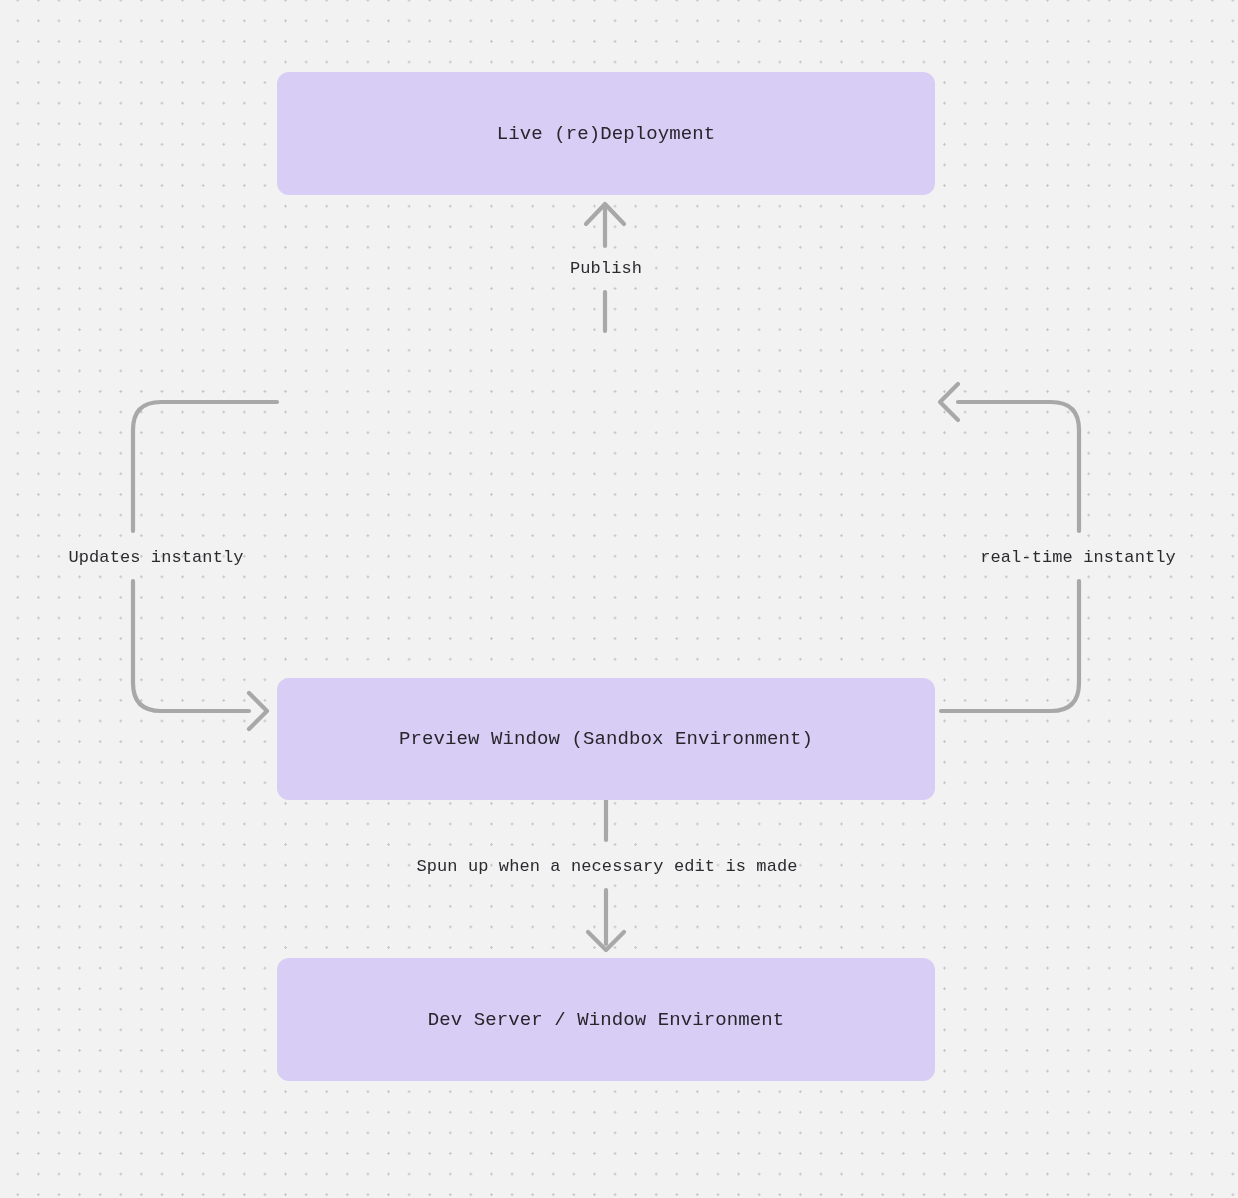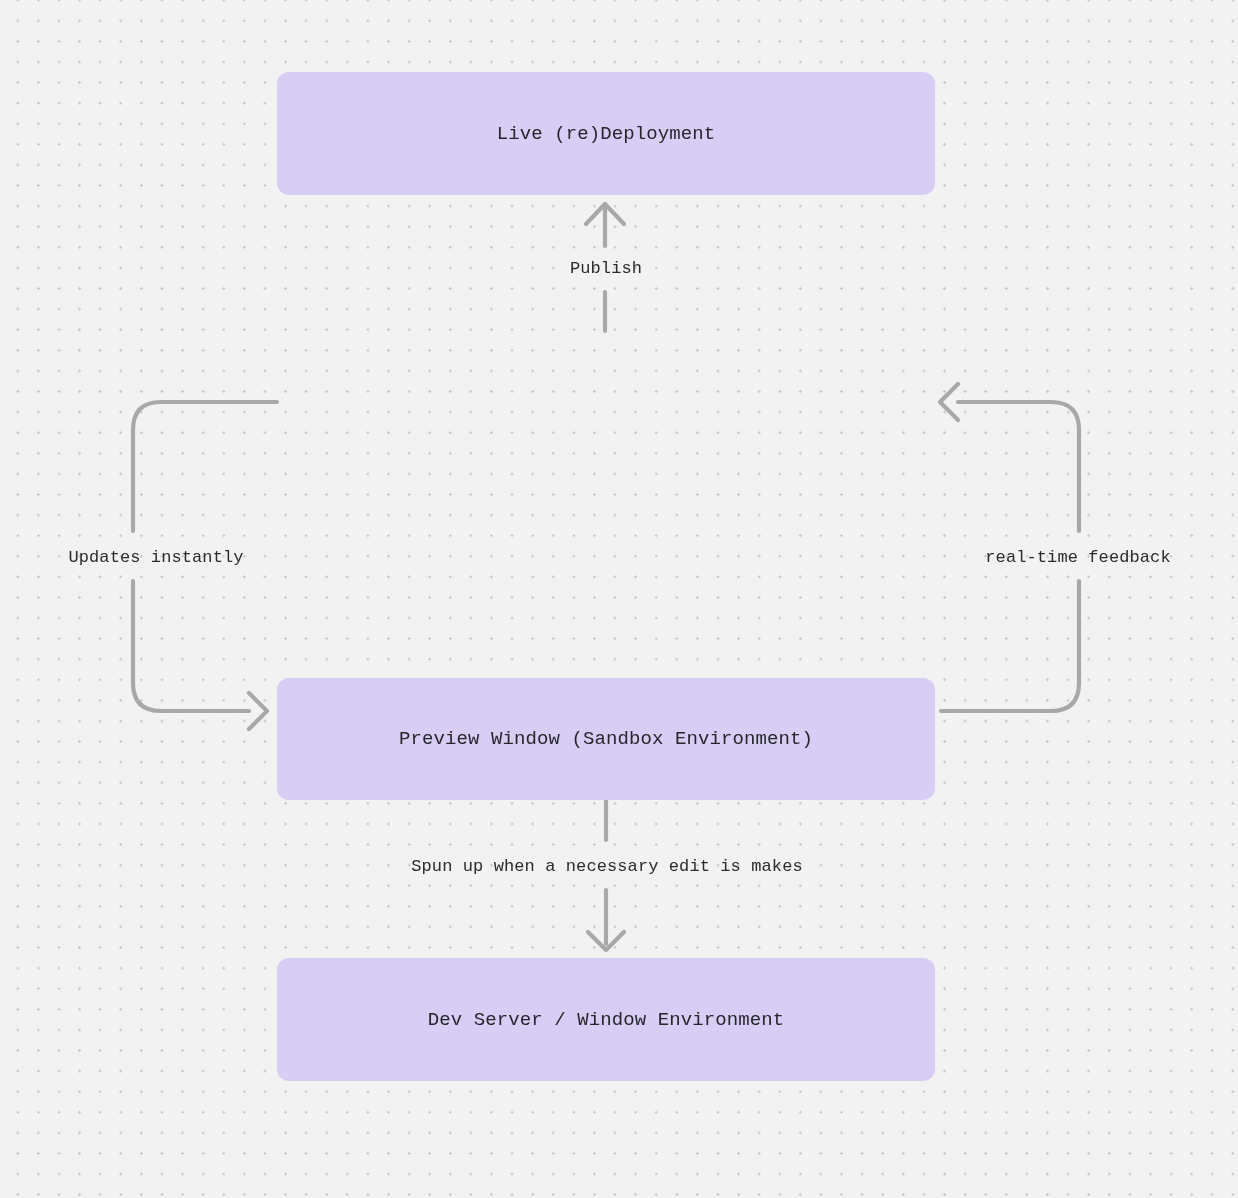--- a/index.html
+++ b/index.html
@@ -118,17 +118,17 @@
   </div>
 
   <div class="node n4">
     <span>Dev Server / Window Environment</span>
   </div>
 
   <div class="edge-label lbl-publish">Publish</div>
 
   <div class="edge-label lbl-updates">Updates instantly</div>
 
-  <div class="edge-label lbl-realtime">real-time feedback</div>
+  <div class="edge-label lbl-realtime">real-time instantly</div>
 
-  <div class="edge-label lbl-spun">Spun up when a necessary edit is makes</div>
+  <div class="edge-label lbl-spun">Spun up when a necessary edit is made</div>
 
 </div>
 
 </body></html>

